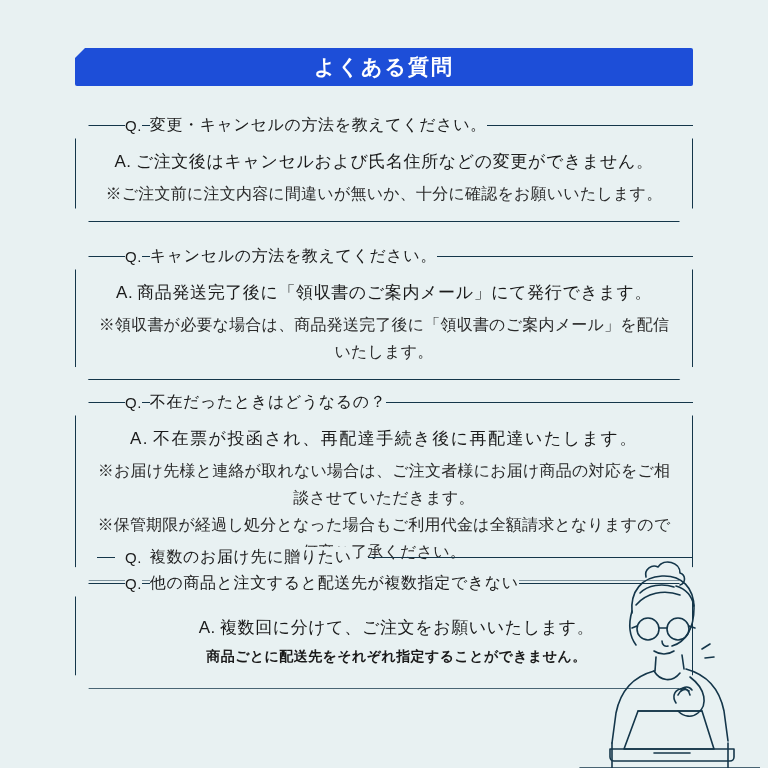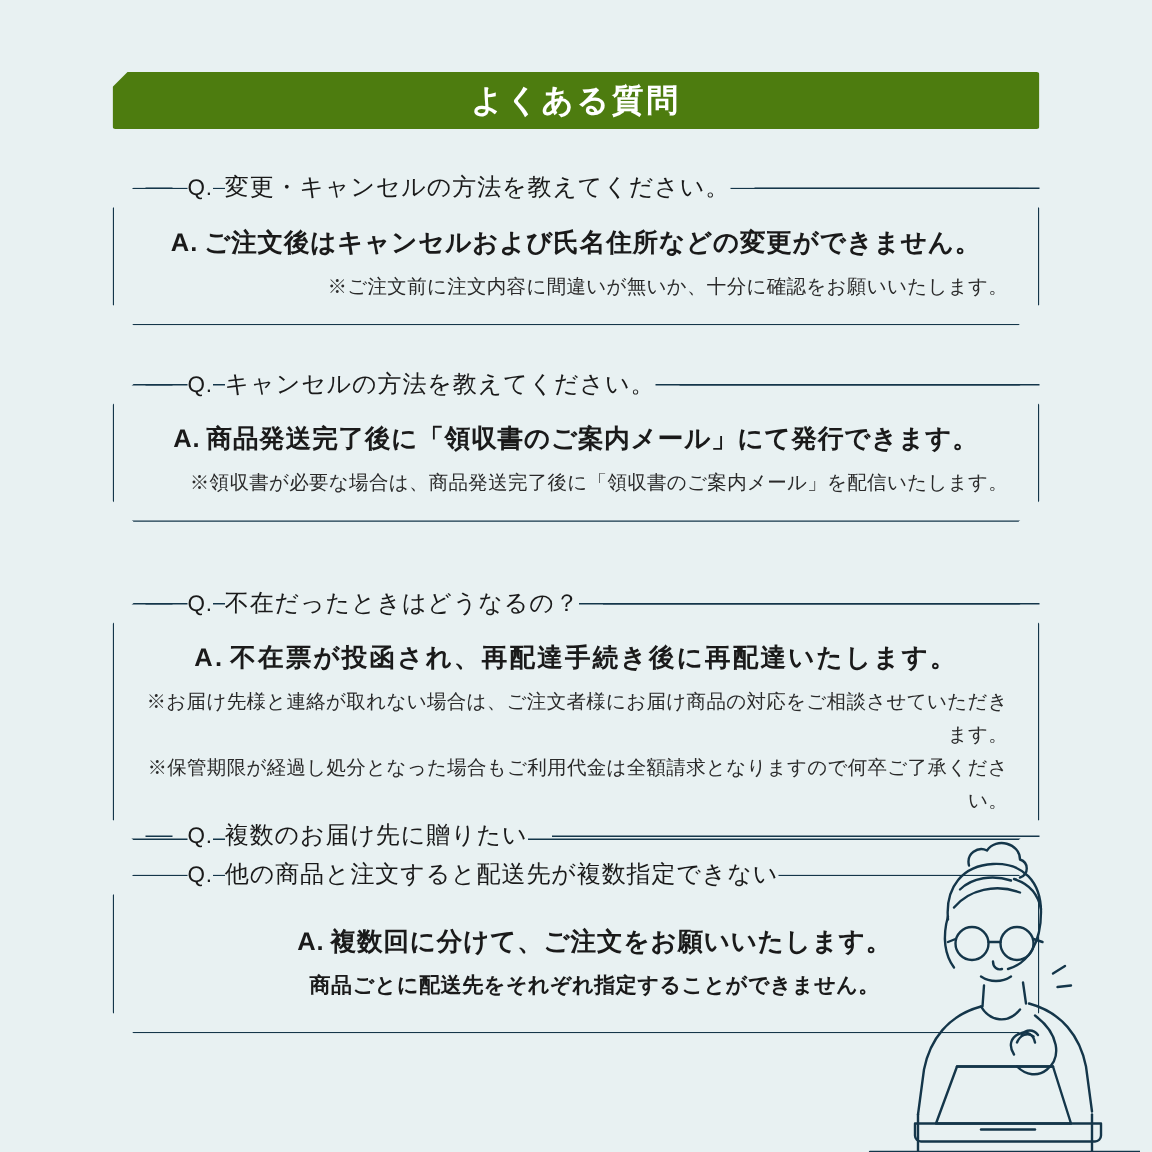--- a/index.html
+++ b/index.html
@@ -22,21 +22,21 @@
     box-sizing: border-box;
   }
 
   
   .banner {
     position: absolute;
     left: 75px;
     top: 48px;
     width: 618px;
     height: 38px;
-    background: #4d7c0f;
+    background: #1d4ed8;
     color: #ffffff;
     display: flex;
     align-items: center;
     justify-content: center;
     font-size: 21px;
     font-weight: bold;
     letter-spacing: 2px;
     
     clip-path: polygon(10px 0, 100% 0, 100% 100%, 0 100%, 0 10px);
     border-radius: 2px;
@@ -89,35 +89,34 @@
     box-sizing: border-box;
     padding: 14px 20px 14px 20px;
     text-align: center;
     background: transparent;
     border-radius: 4px;
     
     clip-path: polygon(14px 0, calc(100% - 14px) 0, 100% 14px, 100% calc(100% - 14px), calc(100% - 14px) 100%, 14px 100%, 0 calc(100% - 14px), 0 14px);
   }
   .a-main {
     font-size: 17px;
-    font-weight: bold;
+    font-weight: normal;
     letter-spacing: 0.6px;
     line-height: 1.4;
     white-space: nowrap;
   }
   .a-main .a-letter {
     margin-right: 4px;
   }
   .note {
-    font-size: 13px;
+    font-size: 16px;
     color: #2a2a2a;
     line-height: 1.7;
     margin-top: 6px;
     letter-spacing: 0.2px;
-    text-align: right;
   }
 
   
   #faq1 { top: 112px; }
   #faq2 { top: 243px; }
   #faq3 { top: 389px; }
   #faq4 { top: 544px; }
 
   
   .q-head {

